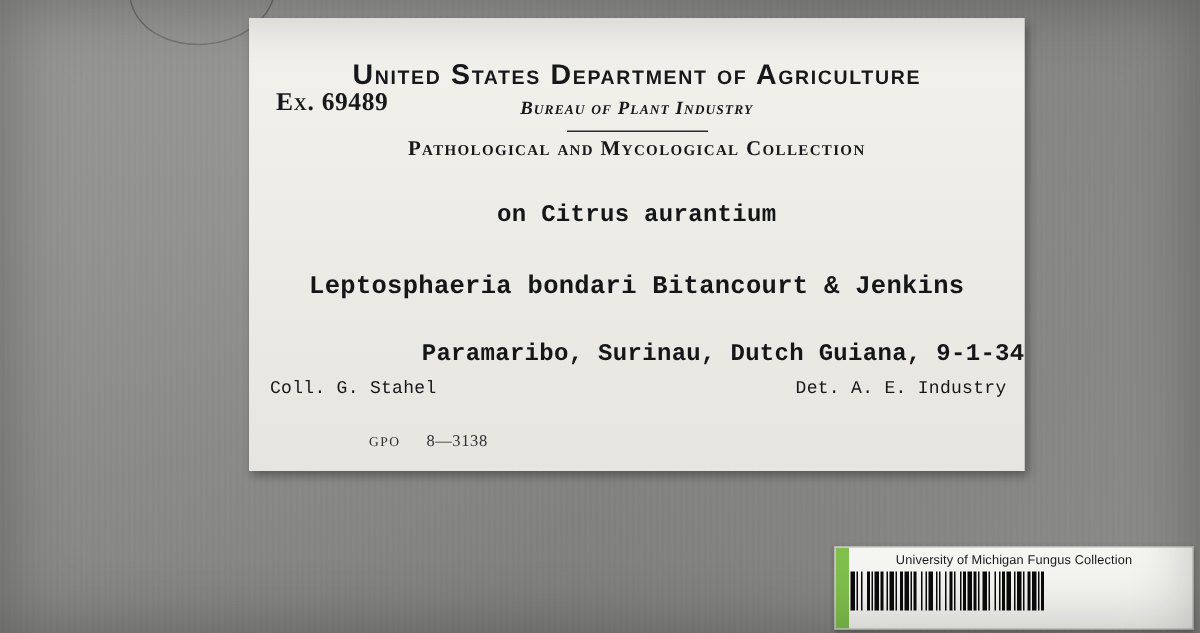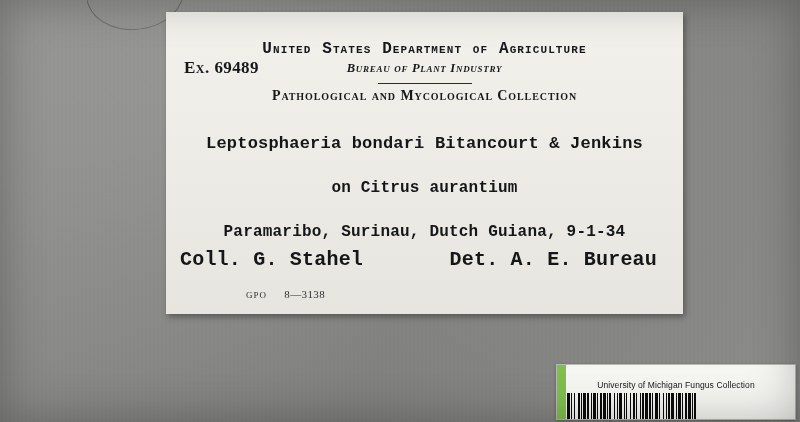--- a/index.html
+++ b/index.html
@@ -61,24 +61,24 @@
     height: 302px;
     background: #efeee9;
     background-image: linear-gradient(180deg, #f2f1ec 0%, #eceae4 60%, #e7e5df 100%);
     box-shadow: 2px 3px 6px rgba(0,0,0,0.35);
     color: #16181c;
     text-align: center;
     padding: 0;
   }
   .hdr-agency {
     margin-top: 28px;
-    font-family: Liberation Mono, monospace;
+    font-family: Liberation Sans, sans-serif;
     font-variant: small-caps;
     letter-spacing: 1.1px;
-    font-size: 16px;
+    font-size: 19px;
     font-weight: 600;
   }
   .hdr-bureau {
     margin-top: 3px;
     font-family: "Liberation Serif", serif;
     font-variant: small-caps;
     letter-spacing: 0.7px;
     font-size: 12.5px;
     font-weight: 600;
     font-style: italic;
@@ -124,36 +124,36 @@
     letter-spacing: 0.2px;
   }
   .host {
     margin-top: 26px;
     font-size: 16px;
     font-weight: 700;
     letter-spacing: 0.2px;
   }
   .locality-block {
     margin-top: 26px;
-    text-align: center;
+    text-align: right;
     padding-left: 14px;
-    padding-right: 14px;
+    padding-right: 0;
   }
   .locality {
     font-size: 16px;
     font-weight: 700;
     letter-spacing: 0.2px;
     white-space: nowrap;
   }
   .determ-row {
     margin-top: 7px;
     display: flex;
     justify-content: space-between;
-    font-size: 20px;
-    font-weight: 700;
+    font-size: 12px;
+    font-weight: 400;
     letter-spacing: 0.2px;
     white-space: nowrap;
     gap: 32px;
   }
   .determ-row .det {
     padding-right: 12px;
   }
   .printer-mark {
     position: absolute;
     left: 80px;
@@ -179,21 +179,21 @@
     background: #f5f5f2;
     border: 1px solid #b8b8b4;
     box-shadow: 0 1px 3px rgba(0,0,0,0.3);
     text-align: center;
     overflow: hidden;
   }
   .sticker-title {
     font-family: "Liberation Sans", sans-serif;
     font-size: 8.5px;
     color: #15171a;
-    margin-top: 15px;
+    margin-top: 3px;
     letter-spacing: 0.1px;
   }
   .barcode-bars {
     height: 26px;
     margin: 3px 10px 1px 10px;
     display: flex;
     align-items: stretch;
     gap: 0;
   }
   .barcode-bars i {
@@ -225,29 +225,29 @@
     <div class="hdr-agency">United States Department of Agriculture</div>
     <div class="hdr-bureau">Bureau of Plant Industry</div>
     <div class="rule"></div>
     <div class="hdr-collections">Pathological and Mycological Collection</div>
 
     <div class="accession">
       <span class="ex">Ex.</span>
       <span>69489</span>
     </div>
 
+    <div class="typed host">on Citrus aurantium</div>
+
     <div class="typed taxon">Leptosphaeria bondari Bitancourt &amp; Jenkins</div>
-
-    <div class="typed host">on Citrus aurantium</div>
 
     <div class="locality-block">
       <div class="typed locality">Paramaribo, Surinau, Dutch Guiana, 9-1-34</div>
       <div class="typed determ-row">
         <span>Coll. G. Stahel</span>
-        <span class="det">Det. A. E. Bureau</span>
+        <span class="det">Det. A. E. Industry</span>
       </div>
     </div>
 
     <div class="printer-mark">
       <span>GPO</span>
       <span class="num">8—3138</span>
     </div>
   </div>
 
   <div id="barcode-sticker">

